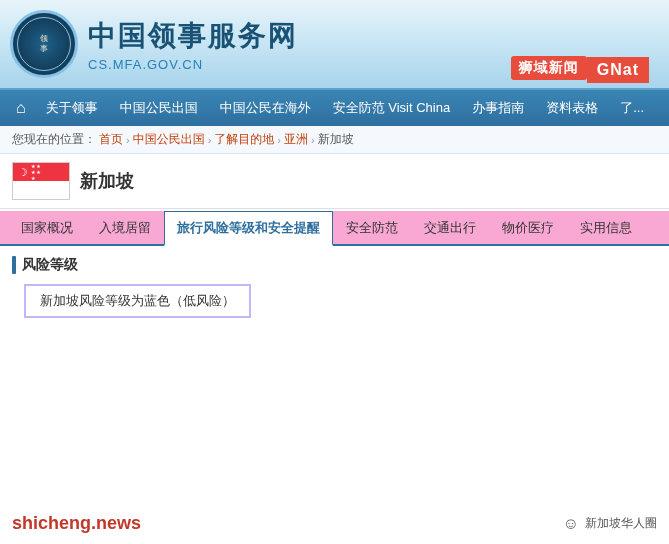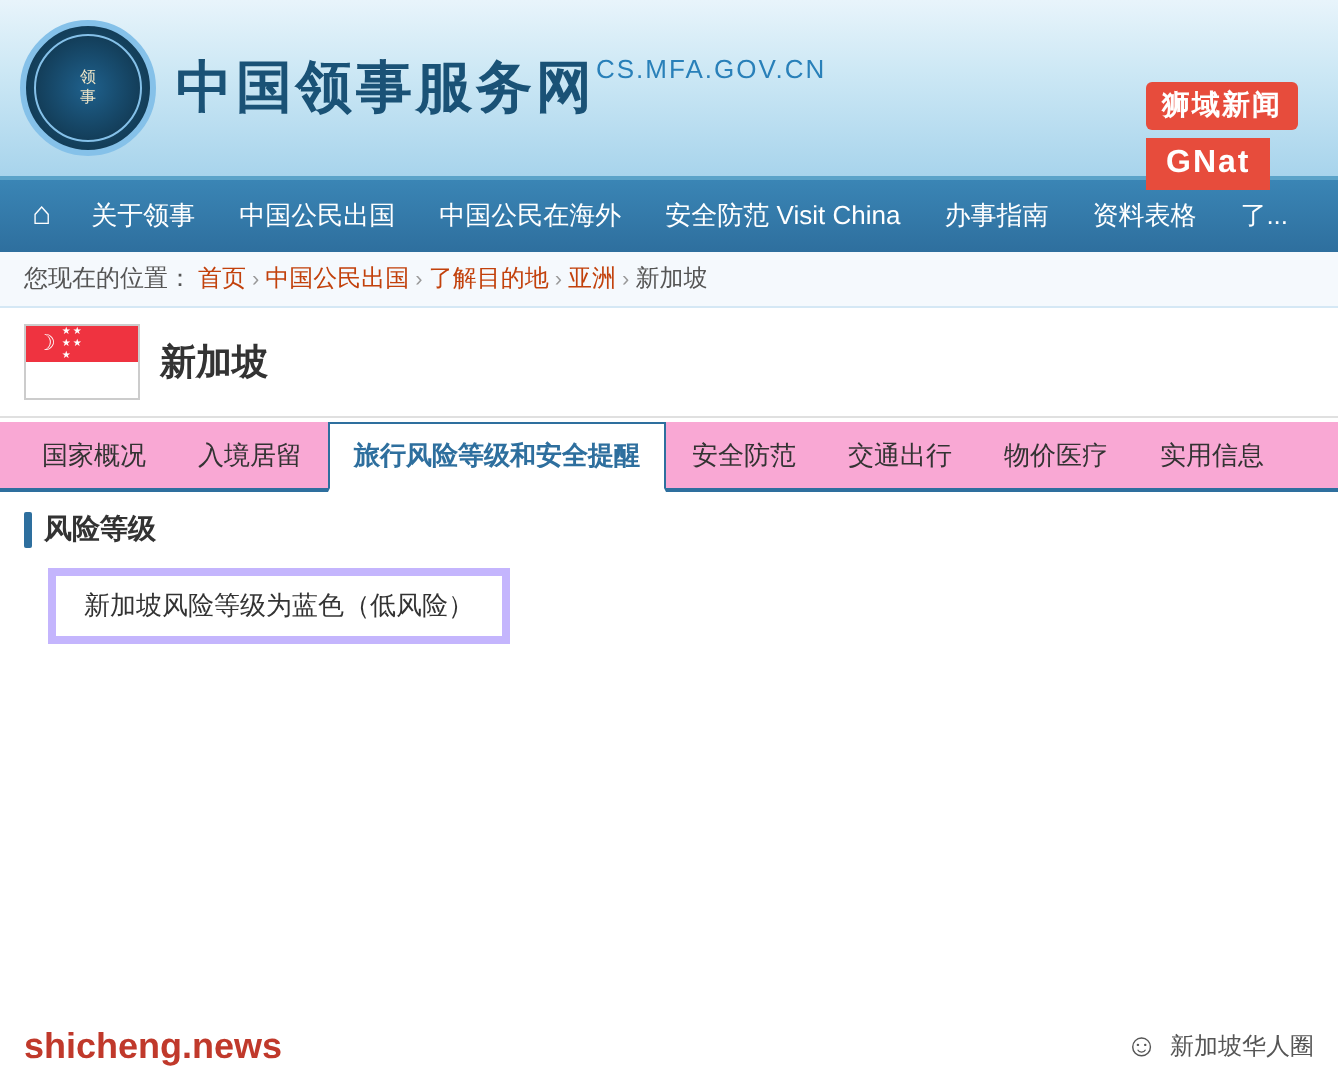--- a/index.html
+++ b/index.html
@@ -53,38 +53,38 @@
       background: radial-gradient(circle, #1f618d 0%, #0e2f44 100%);
     }
     .logo-text {
       font-size: 8px;
       color: #f0e6c8;
       line-height: 1.2;
       text-align: center;
     }
     .site-title {
       display: flex;
-      flex-direction: row;
+      flex-direction: column;
     }
     .site-title-cn {
       font-size: 28px;
       font-weight: bold;
       color: #1a5276;
       letter-spacing: 2px;
     }
     .site-title-en {
       font-size: 13px;
       color: #2980b9;
       letter-spacing: 1px;
       margin-top: 2px;
     }
     .header-right {
       display: flex;
-      flex-direction: column;
-      align-items: flex-start;
+      flex-direction: row;
+      align-items: center;
       margin-top: 48px;
     }
     .weibo-badge {
       background: #e74c3c;
       color: #fff;
       padding: 3px 8px;
       font-size: 14px;
       font-weight: bold;
       border-radius: 3px;
       letter-spacing: 1px;
@@ -232,21 +232,21 @@
       background: #2e6f9e;
       border-radius: 1px;
       flex-shrink: 0;
     }
     .section-title {
       font-size: 14px;
       font-weight: bold;
       color: #333;
     }
     .risk-box {
-      border: 4px solid #c4b5fd;
+      border: 2px solid #c4b5fd;
       display: inline-block;
       padding: 6px 14px;
       margin: 0 0 12px 12px;
       font-size: 13px;
       color: #333;
       font-family: Liberation Mono, monospace;
     }
 
     
     .safety-section {

